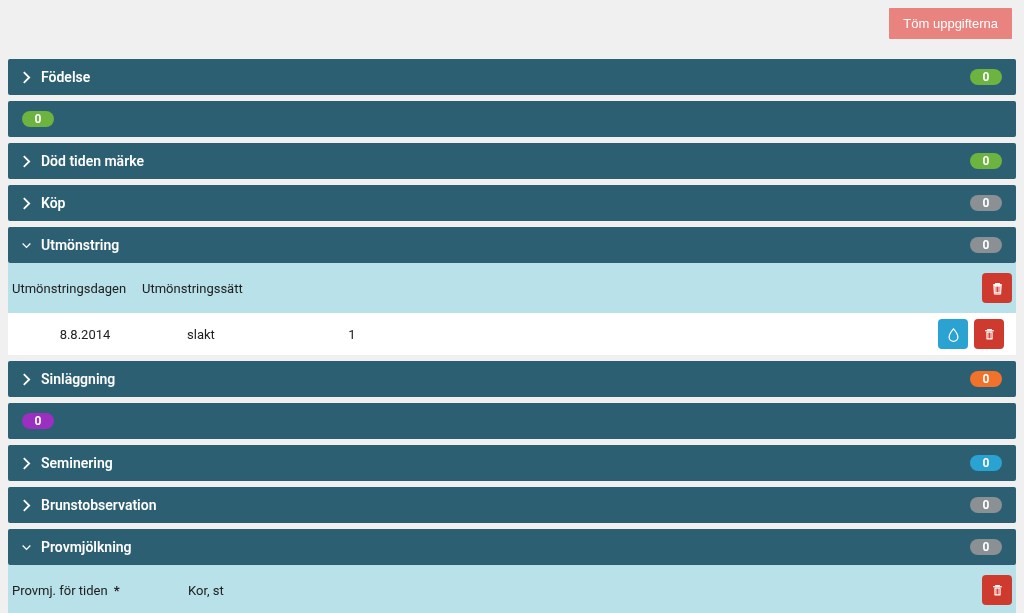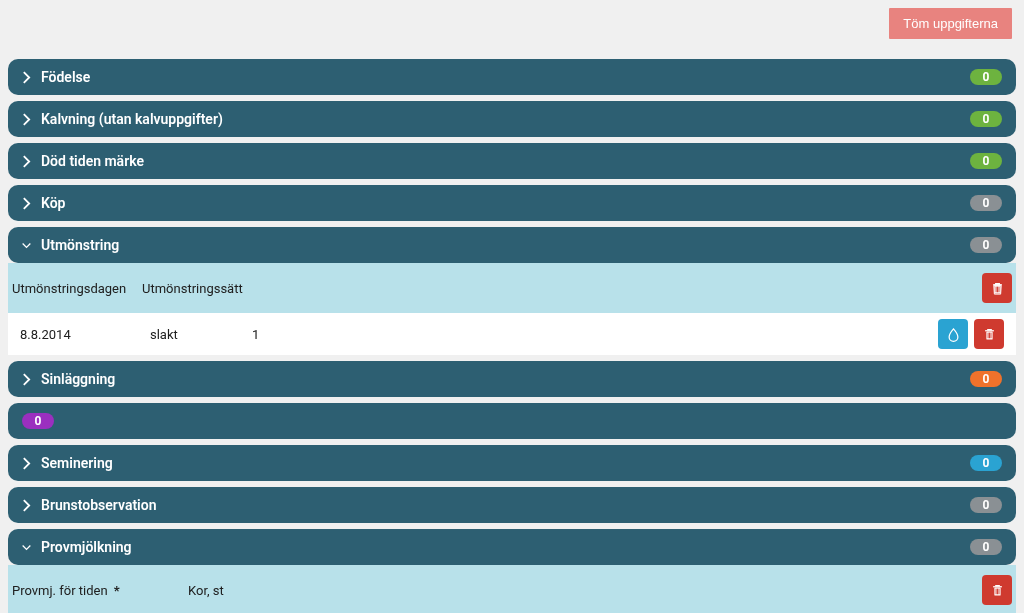--- a/index.html
+++ b/index.html
@@ -34,21 +34,21 @@
       gap: 6px;
     }
     .panel-header {
       background: #2d5f72;
       color: #fff;
       display: flex;
       align-items: center;
       justify-content: space-between;
       padding: 10px 14px;
       cursor: pointer;
-      border-radius: 10px;
+      border-radius: 2px;
     }
     .panel-header-left {
       display: flex;
       align-items: center;
       gap: 10px;
     }
     .chevron {
       display: inline-flex;
       align-items: center;
     }
@@ -98,20 +98,21 @@
     .data-row {
       background: #fff;
       display: flex;
       align-items: center;
       justify-content: space-between;
       padding: 6px 12px;
       color: #202020;
     }
     .data-row-cols {
       display: flex;
+      text-align: center;
     }
     .row-actions {
       display: flex;
       gap: 6px;
     }
     .icon-btn {
       width: 30px;
       height: 30px;
       border: none;
       border-radius: 4px;
@@ -147,28 +148,20 @@
         <svg viewBox="0 0 10 14">
             <polyline points="2,1 8,7 2,13"></polyline>
           </svg>
       </span>
       <span class="panel-title">Födelse</span>
     </div>
     <span class="badge badge-green">0</span>
   </div>
 
   <div class="panel-header">
-    <div class="panel-header-left">
-      <span class="chevron">
-        <svg viewBox="0 0 10 14">
-            <polyline points="2,1 8,7 2,13"></polyline>
-          </svg>
-      </span>
-      <span class="panel-title">Kalvning (utan kalvuppgifter)</span>
-    </div>
     <span class="badge badge-green">0</span>
   </div>
 
   <div class="panel-header">
     <div class="panel-header-left">
       <span class="chevron">
         <svg viewBox="0 0 10 14">
             <polyline points="2,1 8,7 2,13"></polyline>
           </svg>
       </span>

